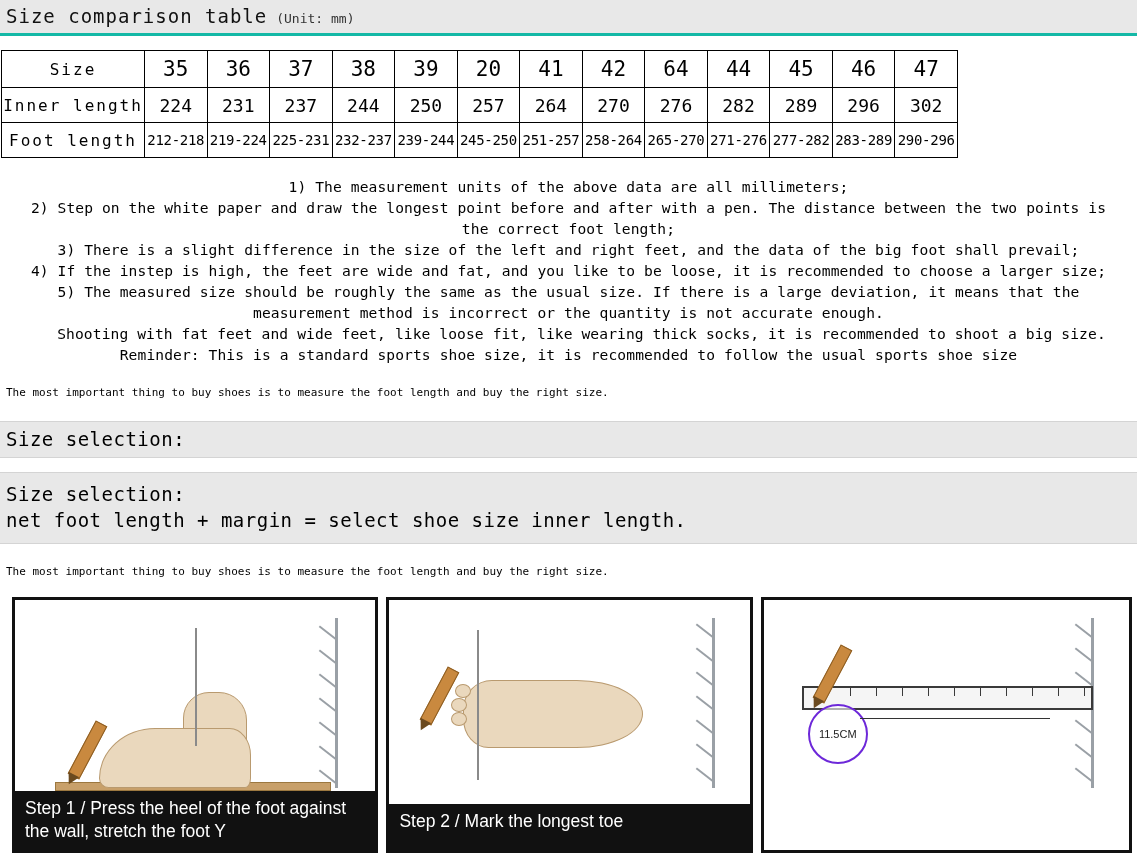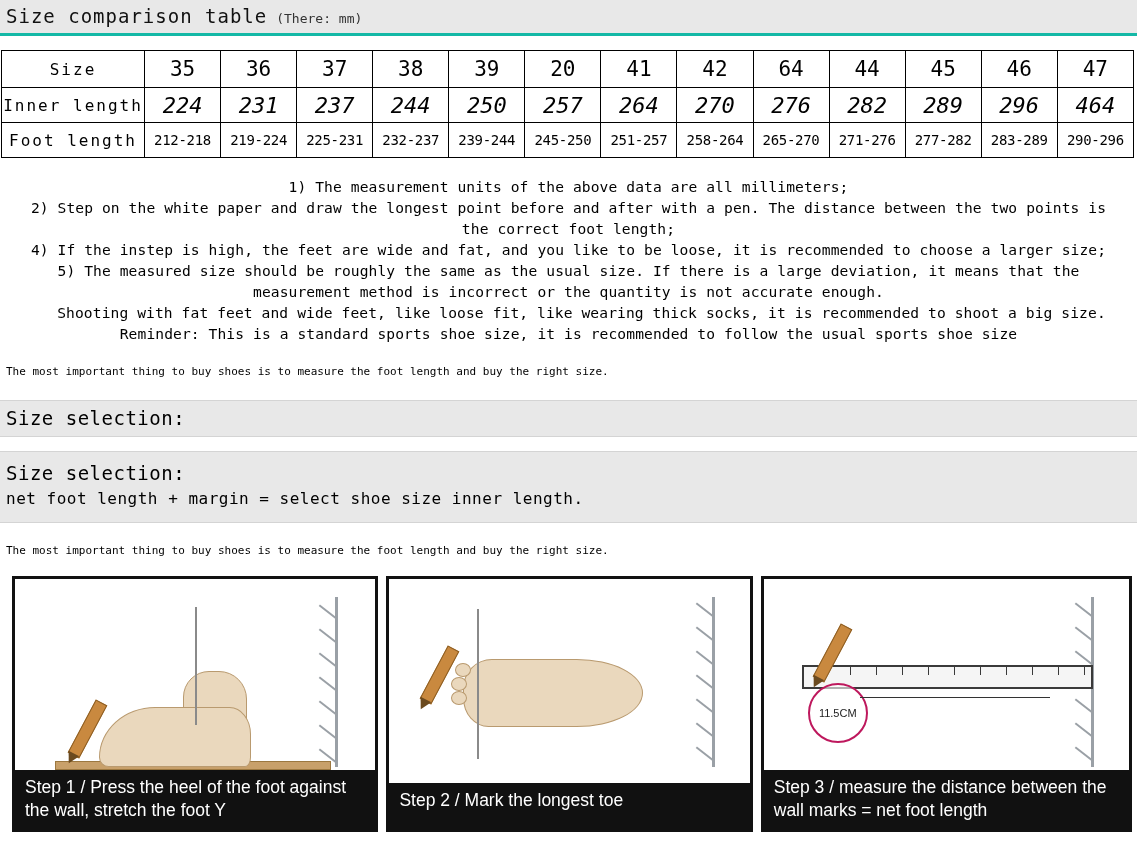--- a/index.html
+++ b/index.html
@@ -39,43 +39,42 @@
     color: #333;
     letter-spacing: 0px;
   }
 
   
   .table-wrap {
     padding: 14px 0 0 0;
   }
   table.size-table {
     border-collapse: collapse;
-    width: 1133px;
+    width: 957px;
     margin-left: 1px;
     table-layout: fixed;
   }
   table.size-table td {
     border: 1px solid #000000;
     text-align: center;
     vertical-align: middle;
     height: 32px;
     background: #ffffff;
   }
   td.rowhead {
     width: 140px;
     font-size: 16px;
     letter-spacing: 2px;
     text-align: center;
   }
   td.size-cell {
     font-size: 21px;
   }
   td.len-cell {
-    font-size: 22px;
-    font-style: italic;
+    font-size: 18px;
   }
   td.foot-cell {
     font-size: 14px;
     letter-spacing: -0.3px;
   }
   tr.row-size td { height: 34px; }
   tr.row-inner td { height: 32px; }
   tr.row-foot  td { height: 32px; }
 
   
@@ -112,21 +111,21 @@
     border-bottom: 1px solid #d4d4d4;
     padding: 8px 6px 10px 6px;
     margin-top: 14px;
   }
   .grey-block .bl1 {
     font-size: 19px;
     letter-spacing: 0.5px;
     line-height: 26px;
   }
   .grey-block .bl2 {
-    font-size: 16px;
+    font-size: 19px;
     letter-spacing: 0.5px;
     line-height: 26px;
   }
 
   
   .steps {
     display: flex;
     gap: 8px;
     padding: 15px 5px 0 12px;
   }
@@ -252,21 +251,21 @@
     position: absolute;
     top: 0;
     width: 1px;
     height: 8px;
     background: #3a3a3a;
   }
   .circle-label {
     position: absolute;
     width: 56px;
     height: 56px;
-    border: 2px solid #be185d;
+    border: 2px solid #6d28d9;
     border-radius: 50%;
     font-family: "Liberation Sans", sans-serif;
     font-size: 11px;
     display: flex;
     align-items: center;
     justify-content: center;
     color: #222;
     background: rgba(255,255,255,0.6);
   }
   .arrowline {
@@ -275,21 +274,21 @@
     background: #333;
   }
 </style>
 </head>
 <body>
 
 <div class="page">
 
   <div class="header-bar">
     <span class="header-title">Size comparison table</span>
-    <span class="header-unit">(There: mm)</span>
+    <span class="header-unit">(Unit: mm)</span>
   </div>
 
   <div class="table-wrap">
     <table class="size-table">
       <tbody>
         <tr class="row-size">
           <td class="rowhead">Size</td>
           <td class="size-cell">35</td>
           <td class="size-cell">36</td>
           <td class="size-cell">37</td>
@@ -311,21 +310,21 @@
           <td class="len-cell">237</td>
           <td class="len-cell">244</td>
           <td class="len-cell">250</td>
           <td class="len-cell">257</td>
           <td class="len-cell">264</td>
           <td class="len-cell">270</td>
           <td class="len-cell">276</td>
           <td class="len-cell">282</td>
           <td class="len-cell">289</td>
           <td class="len-cell">296</td>
-          <td class="len-cell">464</td>
+          <td class="len-cell">302</td>
         </tr>
         <tr class="row-foot">
           <td class="rowhead">Foot length</td>
           <td class="foot-cell">212-218</td>
           <td class="foot-cell">219-224</td>
           <td class="foot-cell">225-231</td>
           <td class="foot-cell">232-237</td>
           <td class="foot-cell">239-244</td>
           <td class="foot-cell">245-250</td>
           <td class="foot-cell">251-257</td>
@@ -337,20 +336,21 @@
           <td class="foot-cell">290-296</td>
         </tr>
       </tbody>
     </table>
   </div>
 
   <div class="notes">
     <div class="line">1) The measurement units of the above data are all millimeters;</div>
     <div class="line">2) Step on the white paper and draw the longest point before and after with a pen. The distance between the two points is</div>
     <div class="line">the correct foot length;</div>
+    <div class="line">3) There is a slight difference in the size of the left and right feet, and the data of the big foot shall prevail;</div>
     <div class="line">4) If the instep is high, the feet are wide and fat, and you like to be loose, it is recommended to choose a larger size;</div>
     <div class="line">5) The measured size should be roughly the same as the usual size. If there is a large deviation, it means that the</div>
     <div class="line">measurement method is incorrect or the quantity is not accurate enough.</div>
     <div class="line indent">Shooting with fat feet and wide feet, like loose fit, like wearing thick socks, it is recommended to shoot a big size.</div>
     <div class="line">Reminder: This is a standard sports shoe size, it is recommended to follow the usual sports shoe size</div>
   </div>
 
   <div class="spacer-note">The most important thing to buy shoes is to measure the foot length and buy the right size.</div>
 
   <div class="grey-bar">
@@ -431,17 +431,16 @@
           <div class="tick" style="left:176px;"></div>
           <div class="tick" style="left:202px;"></div>
           <div class="tick" style="left:228px;"></div>
           <div class="tick" style="left:254px;"></div>
           <div class="tick" style="left:280px;"></div>
         </div>
         <div class="circle-label" style="left:44px; top:104px;">11.5CM</div>
         <div class="arrowline" style="left:96px; top:118px; width:190px;"></div>
         <div class="pencil" style="left:62px; top:44px;"></div>
       </div>
-      <div class="caption">Step 3 / measure the distance between the wall marks = net foot length</div>
     </div>
 
   </div>
 </div>
 
 </body></html>

